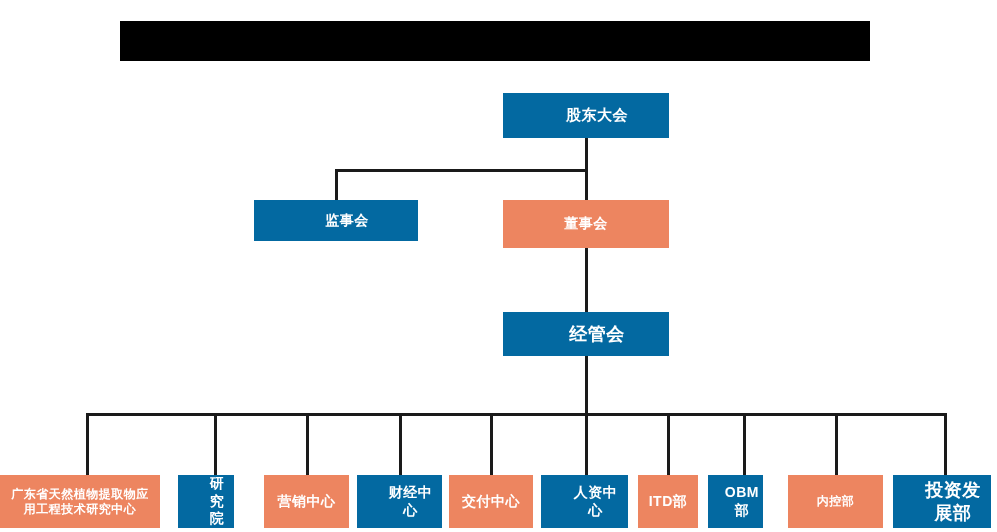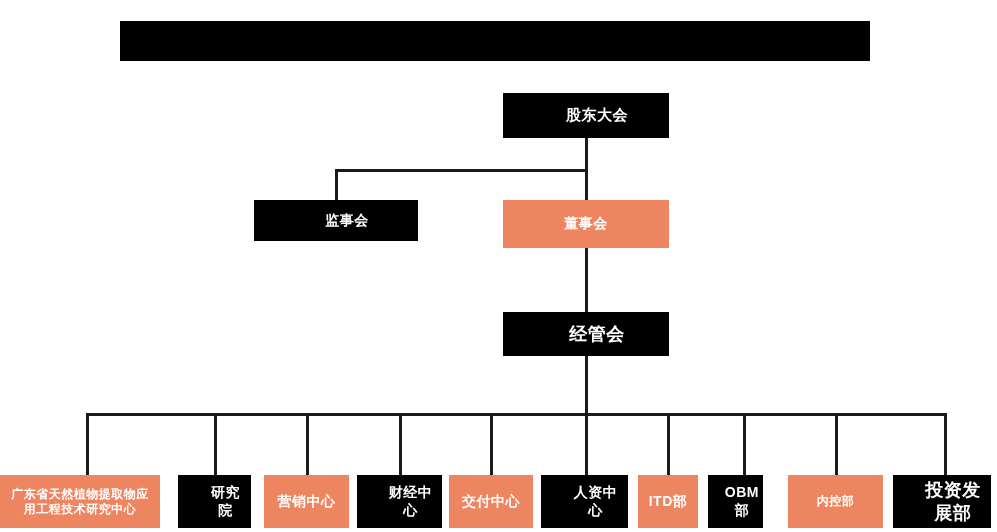--- a/index.html
+++ b/index.html
@@ -32,21 +32,21 @@
     align-items: center;
     justify-content: center;
     text-align: center;
     color: #ffffff;
     font-weight: bold;
     line-height: 1.25;
     letter-spacing: 0.5px;
     -webkit-font-smoothing: antialiased;
   }
   .node.dark {
-    background: #000000;
+    background: #0369a1;
     padding-left: 22px;
   }
   .node.light {
     background: #ED8560;
   }
   .node .node-label {
     display: block;
     padding: 0 4px;
     white-space: pre-line;
   }
@@ -107,21 +107,21 @@
 
   <div class="node dark" style="left:503px; top:312px; width:166px; height:44px; font-size:18px;">
     <span class="node-label">经管会</span>
   </div>
 
   <div class="node light" style="left:0px; top:475px; width:160px; height:53px; font-size:12px;">
     <span class="node-label">广东省天然植物提取物应
 用工程技术研究中心</span>
   </div>
 
-  <div class="node dark" style="left:178px; top:475px; width:73px; height:53px; font-size:14px;">
+  <div class="node dark" style="left:178px; top:475px; width:56px; height:53px; font-size:14px;">
     <span class="node-label">研究院</span>
   </div>
 
   <div class="node light" style="left:264px; top:475px; width:85px; height:53px; font-size:14px;">
     <span class="node-label">营销中心</span>
   </div>
 
   <div class="node dark" style="left:357px; top:475px; width:85px; height:53px; font-size:14px;">
     <span class="node-label">财经中心</span>
   </div>

